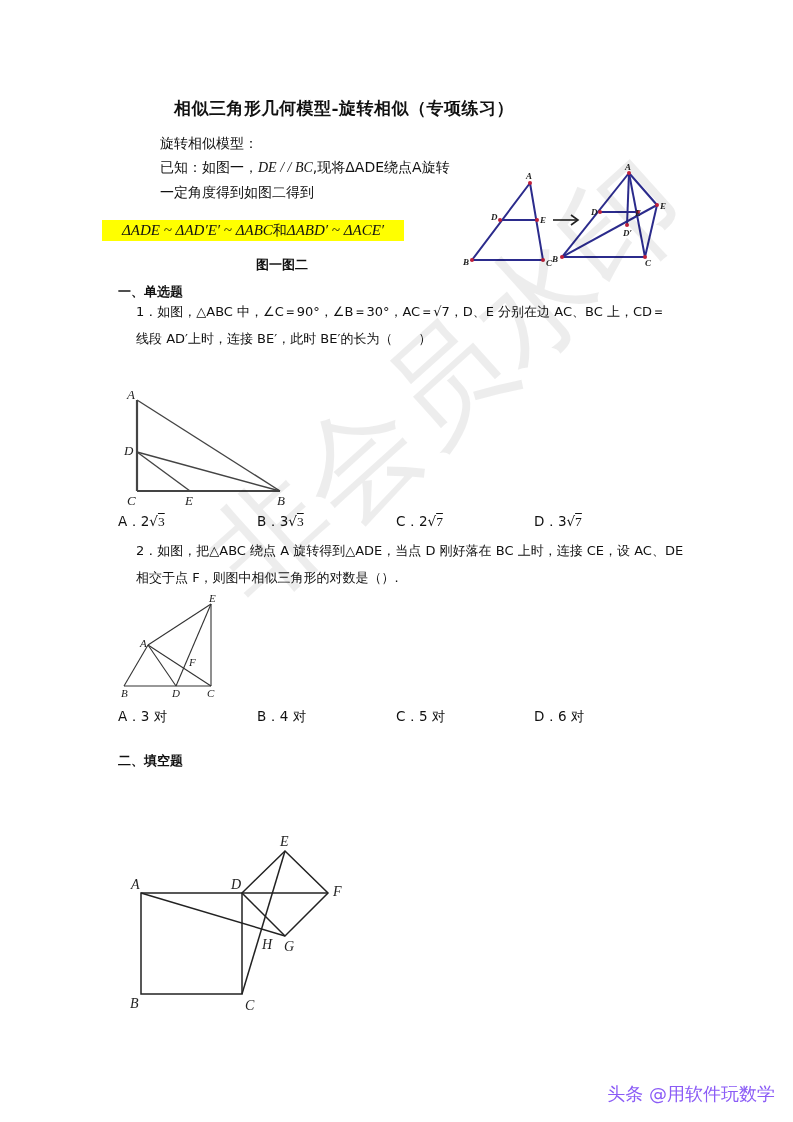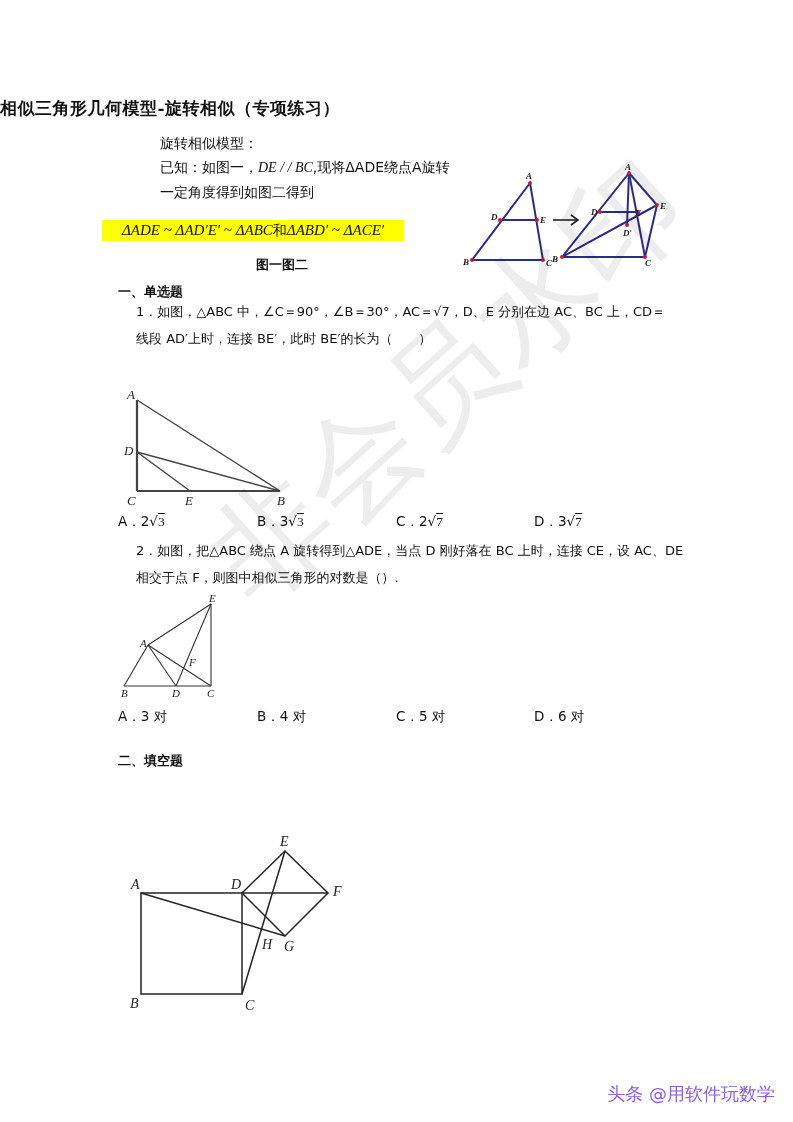--- a/index.html
+++ b/index.html
@@ -3,23 +3,23 @@
 <meta charset="utf-8">
 <style>
   html, body { margin: 0; padding: 0; }
   body {
     width: 793px; height: 1122px; position: relative; overflow: hidden;
     background: #ffffff; color: #111;
     font-family: "DejaVu Sans", "Liberation Sans", sans-serif;
   }
   .abs { position: absolute; }
   .title {
-    left: 0; width: 648px; top: 97px; text-align: left;
+    left: 0; width: 648px; top: 97px; text-align: center;
     font-family: "DejaVu Serif", "Liberation Serif", serif;
-    font-weight: bold; font-size: 17px; letter-spacing: 0.5px;
+    font-weight: bold; font-size: 17px; letter-spacing: 0.5px; padding-left: 20px;
   }
   .intro { left: 120px; font-size: 14px; line-height: 22px; margin-left: 40px; }
   .intro i, .math i { font-family: "Liberation Serif", "DejaVu Serif", serif; font-style: italic; }
   .hl {
     left: 102px; top: 220px; height: 21px; padding: 0 20px;
     background: #ffff00; font-family: "Liberation Serif", "DejaVu Serif", serif;
     font-style: italic; font-size: 15px; line-height: 21px; white-space: nowrap; text-align: center;
   }
   .figcap { left: 256px; top: 256px; font-weight: bold; font-size: 13px; }
   .sec { left: 118px; font-weight: bold; font-size: 13px; }

